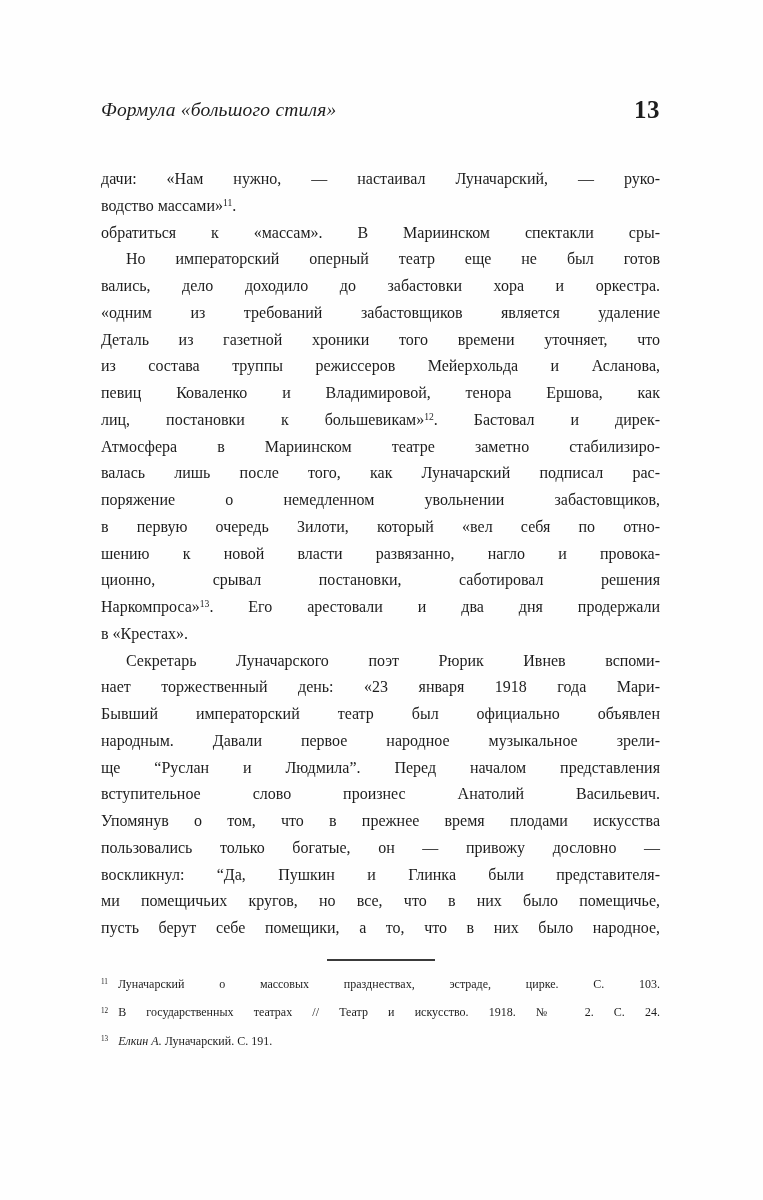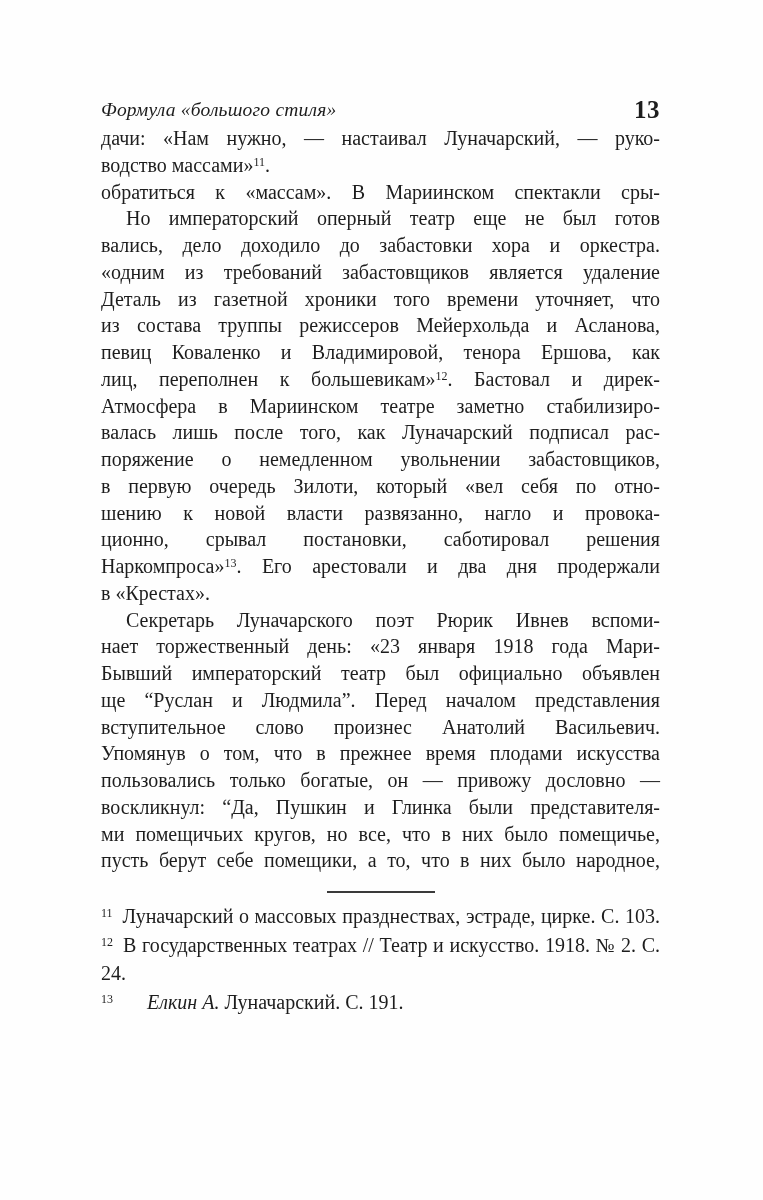--- a/index.html
+++ b/index.html
@@ -28,21 +28,22 @@
     font-style: italic;
     font-size: 19.5px;
     letter-spacing: 0.2px;
   }
   .page-number {
     font-weight: bold;
     font-size: 25px;
     letter-spacing: 0.5px;
   }
   .body-text {
-    font-size: 20px;
+    margin-top: 41px;
+    font-size: 16px;
   }
   .tline {
     line-height: 26.75px;
     text-align: justify;
     text-align-last: justify;
     white-space: normal;
   }
   .tline.noj { text-align-last: left; }
   .tline.ind { padding-left: 25px; }
   sup.sp {
@@ -52,30 +53,30 @@
     letter-spacing: 0;
   }
   .fn-separator {
     margin-top: 17px;
     width: 108px;
     border: none;
     border-top: 2px solid #3a3a3a;
   }
   .footnotes {
     margin-top: 9px;
-    font-size: 20px;
+    font-size: 12px;
   }
   .fline {
     line-height: 28.5px;
     text-align: justify;
     text-align-last: justify;
   }
   .fline.noj { text-align-last: left; }
   .fline sup.fnum { margin-right: 10px; }
-  .it { font-style: italic; margin-left: 24px; }
+  .it { font-style: italic; }
 </style>
 </head>
 <body>
 
 <div class="page">
   <div class="content">
 
     <div class="header">
       <span class="running-head">Формула «большого стиля»</span>
       <span class="page-number">13</span>
@@ -87,34 +88,35 @@
           <div class="tline noj"><span>водство массами»</span><sup class="sp">11</sup><span>.</span></div>
         </div>
         <div>
           <div class="tline"><span>обратиться к «массам». В Мариинском спектакли сры-</span></div>
           <div class="tline ind"><span>Но императорский оперный театр еще не был готов</span></div>
           <div class="tline"><span>вались, дело доходило до забастовки хора и оркестра.</span></div>
           <div class="tline"><span>«одним из требований забастовщиков является удаление</span></div>
           <div class="tline"><span>Деталь из газетной хроники того времени уточняет, что</span></div>
           <div class="tline"><span>из состава труппы режиссеров Мейерхольда и Асланова,</span></div>
           <div class="tline"><span>певиц Коваленко и Владимировой, тенора Ершова, как</span></div>
-          <div class="tline"><span>лиц, переполнен к большевикам»</span><sup class="sp">12</sup><span>. Бастовал и дирек-</span></div>
+          <div class="tline"><span>лиц, постановки к большевикам»</span><sup class="sp">12</sup><span>. Бастовал и дирек-</span></div>
           <div class="tline"><span>Атмосфера в Мариинском театре заметно стабилизиро-</span></div>
           <div class="tline"><span>валась лишь после того, как Луначарский подписал рас-</span></div>
           <div class="tline"><span>поряжение о немедленном увольнении забастовщиков,</span></div>
           <div class="tline"><span>в первую очередь Зилоти, который «вел себя по отно-</span></div>
           <div class="tline"><span>шению к новой власти развязанно, нагло и провока-</span></div>
           <div class="tline"><span>ционно, срывал постановки, саботировал решения</span></div>
           <div class="tline"><span>Наркомпроса»</span><sup class="sp">13</sup><span>. Его арестовали и два дня продержали</span></div>
           <div class="tline noj"><span>в «Крестах».</span></div>
         </div>
         <div>
           <div class="tline ind"><span>Секретарь Луначарского поэт Рюрик Ивнев вспоми-</span></div>
           <div class="tline"><span>нает торжественный день: «23 января 1918 года Мари-</span></div>
           <div class="tline"><span>Бывший императорский театр был официально объявлен</span></div>
+          <div class="tline"><span>народным. Давали первое народное музыкальное зрели-</span></div>
           <div class="tline"><span>ще “Руслан и Людмила”. Перед началом представления</span></div>
           <div class="tline"><span>вступительное слово произнес Анатолий Васильевич.</span></div>
           <div class="tline"><span>Упомянув о том, что в прежнее время плодами искусства</span></div>
           <div class="tline"><span>пользовались только богатые, он — привожу дословно —</span></div>
           <div class="tline"><span>воскликнул: “Да, Пушкин и Глинка были представителя-</span></div>
           <div class="tline"><span>ми помещичьих кругов, но все, что в них было помещичье,</span></div>
           <div class="tline"><span>пусть берут себе помещики, а то, что в них было народное,</span></div>
         </div>
       </div>
 

